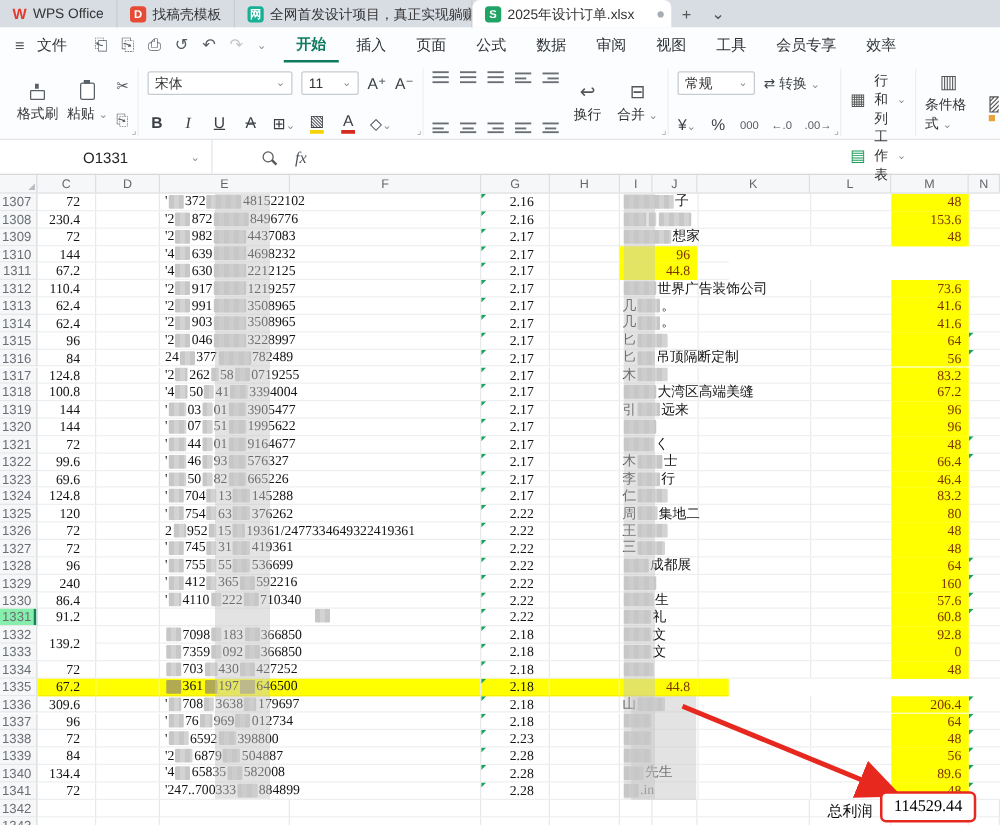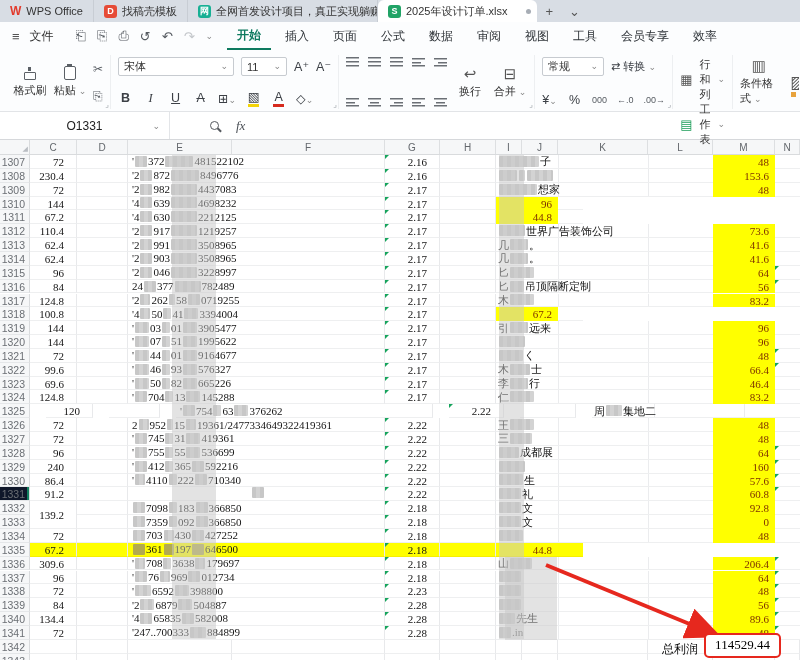--- a/index.html
+++ b/index.html
@@ -63,21 +63,21 @@
 
 #colhdr{height:15px;display:flex;background:#f6f7f8;border-bottom:1px solid #d9dbdd;font-size:10px;color:#63676c}
 .ch{border-right:1px solid #dddfe1;display:flex;align-items:center;justify-content:center;flex:none}
 .chcorner{width:30px;position:relative;border-right:1px solid #d9dbdd}
 .chcorner span{position:absolute;right:1px;bottom:1px;font-size:7px;color:#b9bdc2}
 #gcanvas{position:relative;height:505px;overflow:hidden;background:#fff;
   font-family:"Liberation Serif","DejaVu Serif",serif}
 .gr{position:absolute;left:0;width:800px;display:flex}
 .rh{width:30px;flex:none;background:#f6f7f8;border-right:1px solid #d9dbdd;border-bottom:1px solid #e5e7e9;position:relative;overflow:hidden}
 .rh span{position:absolute;right:4px;top:1px;font-size:10.5px;color:#6b6f74;font-family:"Liberation Sans",sans-serif;white-space:nowrap}
-.rh.cur{background:#0f172a}
+.rh.cur{background:#86efac}
 .rh.cur::after{content:"";position:absolute;right:0;top:0;bottom:0;width:2px;background:#13805f}
 .cl{flex:none;border-bottom:1px solid #eeeff0;font-size:11px;color:#141414;white-space:nowrap;overflow:hidden;line-height:12px}
 .num{text-align:right;padding-right:12px;padding-top:1px}
 .bR{border-right:1px solid #e8e9eb}
 .flexcell{display:flex;align-items:center}
 .cG{position:relative}
 .tri{position:absolute;left:0;top:0;width:0;height:0;border-top:4px solid #16a45c;border-right:4px solid transparent}
 .cNM{position:relative;padding-left:2px;background-image:linear-gradient(#ebecee 0 0),linear-gradient(#ebecee 0 0);background-repeat:no-repeat;background-size:1px 100%,1px 100%;background-position:152px 0,62px 0}
 .cM{text-align:right;padding-right:6px;padding-top:1px}
 .cM.yl{background:#ffff00;color:#7e3200;border-bottom-color:#ffff00}
@@ -549,20 +549,24 @@
         <span class="eftxt">'4</span>
         <span class="cz" style="width: 10px;"></span>
         <span class="eftxt">50</span>
         <span class="cz" style="width: 8px;"></span>
         <span class="eftxt">41</span>
         <span class="cz" style="width: 14px;"></span>
         <span class="eftxt">3394004</span>
       </div>
       <div class="cl num bR cG" style="width: 55px; height: 100%;">2.17<span class="tri"></span></div>
       <div class="cl bR" style="width: 56px; height: 100%;"></div>
+      <div class="cl flexcell cNM" style="width: 217px; height: 100%;">
+        <span class="cz" style="width: 26px;"></span>
+        <span class="eftxt">大湾区高端美缝</span>
+      </div>
       <div class="cl cM yl" style="width: 62px; height: 100%;">67.2</div>
       <div class="cl " style="width: 25px; height: 100%;"></div>
     </div>
     <div class="gr" style="top: 166.2px; height: 13.85px;">
       <div class="rh" style="height: 100%;">
         <span>1319</span>
       </div>
       <div class="cl num bR" style="width: 47px; height: 100%;">144</div>
       <div class="cl bR" style="width: 51px; height: 100%;"></div>
       <div class="cl flexcell bR" style="width: 257px; height: 100%; padding-left: 4px;">
@@ -702,21 +706,21 @@
       </div>
       <div class="cl num bR cG" style="width: 55px; height: 100%;">2.17<span class="tri"></span></div>
       <div class="cl bR" style="width: 56px; height: 100%;"></div>
       <div class="cl flexcell cNM" style="width: 217px; height: 100%;">
         <span class="eftxt">仁</span>
         <span class="cz" style="width: 24px;"></span>
       </div>
       <div class="cl cM yl" style="width: 62px; height: 100%;">83.2</div>
       <div class="cl " style="width: 25px; height: 100%;"></div>
     </div>
-    <div class="gr" style="top: 249.3px; height: 13.85px; gap: 16px;">
+    <div class="gr" style="top: 249.3px; height: 13.85px;">
       <div class="rh" style="height: 100%;">
         <span>1325</span>
       </div>
       <div class="cl num bR" style="width: 47px; height: 100%;">120</div>
       <div class="cl bR" style="width: 51px; height: 100%;"></div>
       <div class="cl flexcell bR" style="width: 257px; height: 100%; padding-left: 4px;">
         <span class="eftxt">'</span>
         <span class="cz" style="width: 12px;"></span>
         <span class="eftxt">754</span>
         <span class="cz" style="width: 8px;"></span>

